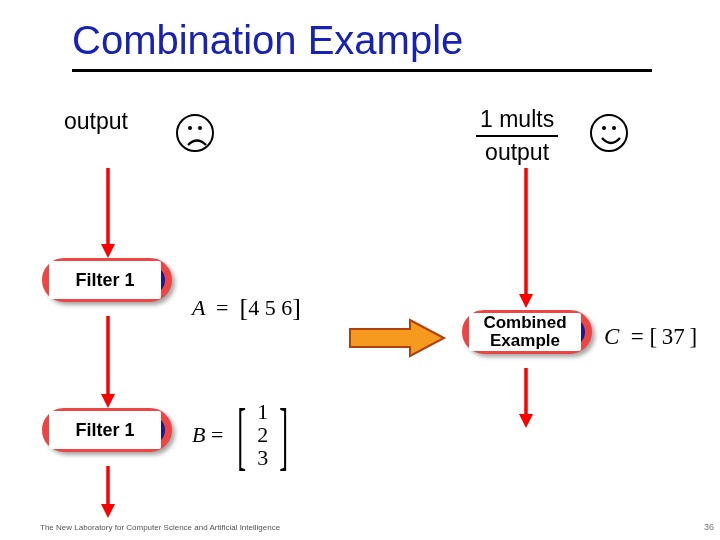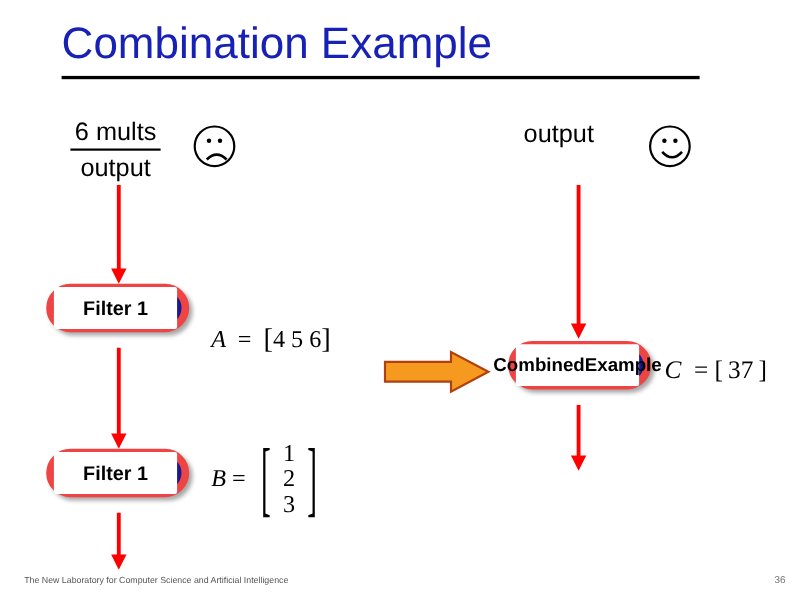--- a/index.html
+++ b/index.html
@@ -8,21 +8,21 @@
     width: 720px;
     height: 540px;
     font-family: Verdana, Geneva, sans-serif;
     background: #fff;
     position: relative;
     overflow: hidden;
   }
   .title {
     position: absolute;
     top: 18px;
-    left: 56px;
+    left: 72px;
     font-size: 40px;
     font-family: Verdana, sans-serif;
     color: #1821b5;
     border-bottom: 3px solid #000;
     padding-bottom: 6px;
     width: 580px;
   }
   .mults-block {
     position: absolute;
     text-align: center;
@@ -115,50 +115,50 @@
   }
   .c-eq {
     position: absolute;
     font-family: 'Times New Roman', serif;
     font-size: 23px;
   }
   .c-eq .ital { font-style: italic; }
   .footer {
     position: absolute;
     bottom: 8px;
-    left: 22px;
+    left: 40px;
     font-size: 8px;
     color: #555;
   }
   .pagenum {
     position: absolute;
     bottom: 8px;
     right: 6px;
     font-size: 9px;
     color: #777;
   }
 </style>
 </head>
 <body>
 
 <div class="title">Combination Example</div>
 
 <div class="mults-block" style="left:64px; top:106px;">
-  <div class="mults-line1">6 mults</div>
   <div class="mults-line2">output</div>
 </div>
 <div class="face" style="left:176px; top:114px;">
   <div class="eye l"></div>
     <div class="eye r"></div>
   <svg class="mouth" viewBox="0 0 38 38">
       <path d="M10 29 Q19 20 28 29" stroke="#000" stroke-width="2.4" fill="none"></path>
     </svg>
 </div>
 
 <div class="mults-block" style="left:476px; top:106px;">
+  <div class="mults-line1">1 mults</div>
   <div class="mults-line2">output</div>
 </div>
 <div class="face" style="left:590px; top:114px;">
   <div class="eye l"></div>
     <div class="eye r"></div>
   <svg class="mouth" viewBox="0 0 38 38">
       <path d="M10 22 Q19 32 28 22" stroke="#000" stroke-width="2.4" fill="none"></path>
     </svg>
 </div>
 
@@ -218,21 +218,21 @@
 </div>
 
 <div class="arrow-down" style="left:517px; top:168px;">
   <svg width="18" height="140">
       <line x1="9" y1="0" x2="9" y2="128" stroke="#f00" stroke-width="3.5"></line>
       <polygon points="9,140 2,126 16,126" fill="#f00"></polygon>
     </svg>
 </div>
 
 <div class="pill" style="left:462px; top:310px;">
-  <div class="pill-inner" style="flex-direction:row; line-height:1.05; font-size:17px;">
+  <div class="pill-inner" style="flex-direction:column; line-height:1.05; font-size:17px;">
     <span>Combined</span>
     <span>Example</span>
   </div>
 </div>
 
 <div class="c-eq" style="left:604px; top:324px;">
   <span class="ital">C</span>
   <span>&nbsp;</span><span>=</span><span>&nbsp;</span><span>[</span> <span>37</span> <span>]</span>
 </div>
 

